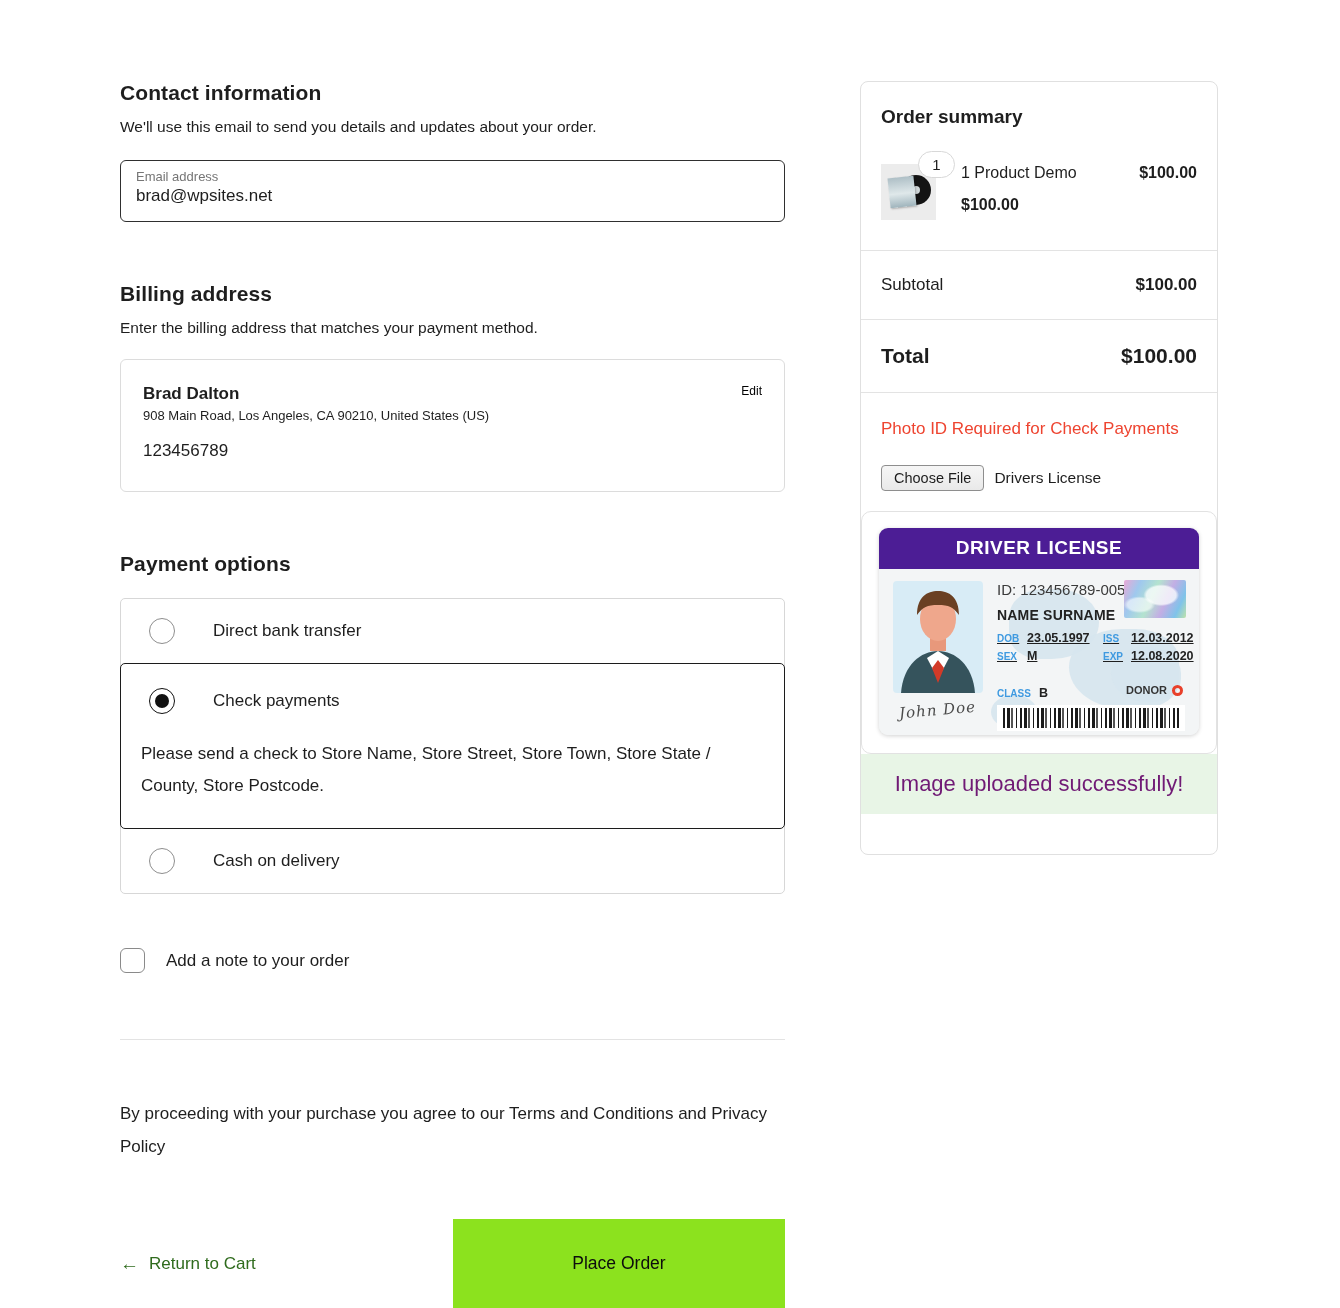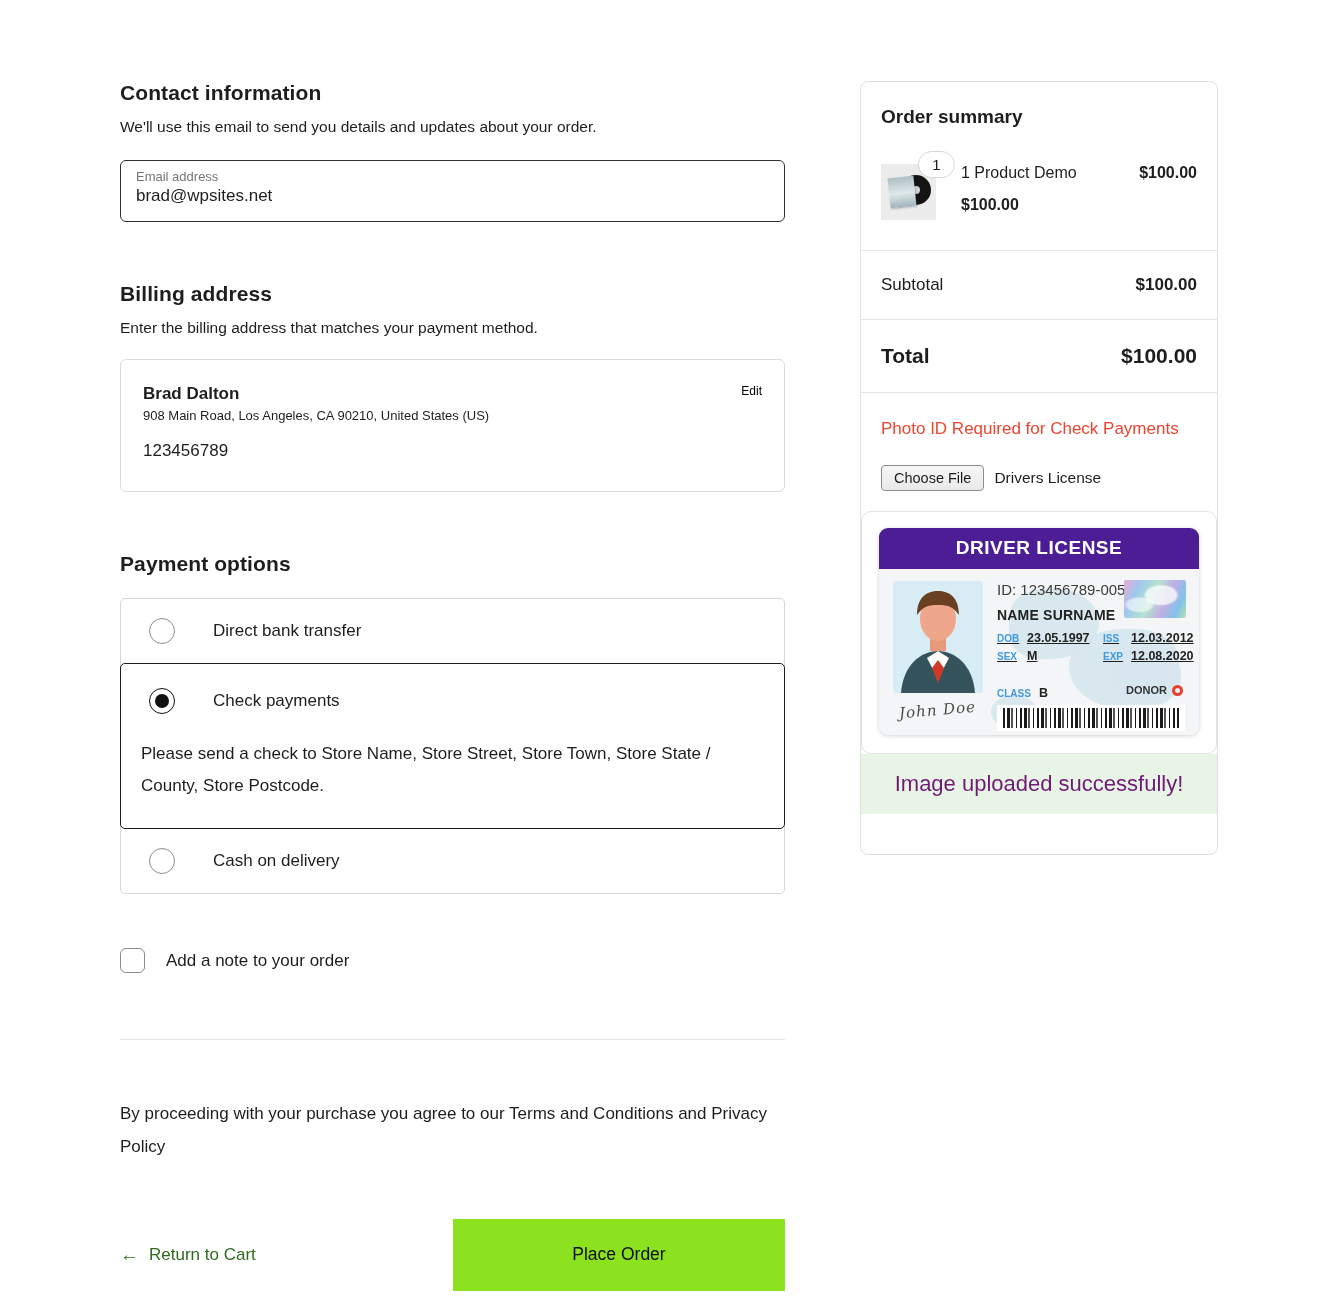--- a/index.html
+++ b/index.html
@@ -39,21 +39,21 @@
   .checkbox { width: 25px; height: 25px; border: 1px solid #8a8a8a; border-radius: 6px; background: #fff; cursor: pointer; flex: 0 0 auto; }
   .note-label { font-size: 17px; }
 
   .divider { margin-top: 66px; border: none; border-top: 1px solid #e3e3e3; height: 0; }
 
   .terms { margin-top: 58px; font-size: 17px; line-height: 1.9; max-width: 660px; }
 
   .footer-row { margin-top: 56px; display: flex; align-items: center; justify-content: space-between; }
   .return-link { display: flex; align-items: center; gap: 10px; font-size: 17px; color: #2f6b1d; cursor: pointer; }
   .return-link .arrow { font-size: 19px; line-height: 1; }
-  .place-order-btn { width: 332px; height: 72px; background: #8ce21e; border: none; font-size: 17.5px; font-weight: 500; color: #0d0d0d; cursor: pointer; font-family: "Liberation Sans", sans-serif; }
+  .place-order-btn { width: 332px; height: 90px; background: #8ce21e; border: none; font-size: 17.5px; font-weight: 500; color: #0d0d0d; cursor: pointer; font-family: "Liberation Sans", sans-serif; }
 
   
   .summary-card { border: 1px solid #e0e0e0; border-radius: 8px; overflow: hidden; }
   .sc-section { padding: 24px 20px; }
   .sc-divider { border-top: 1px solid #e3e3e3; }
   .summary-title { font-size: 19px; font-weight: 700; }
 
   .product-row { display: flex; margin-top: 36px; padding-bottom: 6px; }
   .thumb-wrap { position: relative; width: 55px; height: 56px; flex: 0 0 auto; }
   .thumb { width: 55px; height: 56px; background: #ececec; position: relative; overflow: hidden; }

